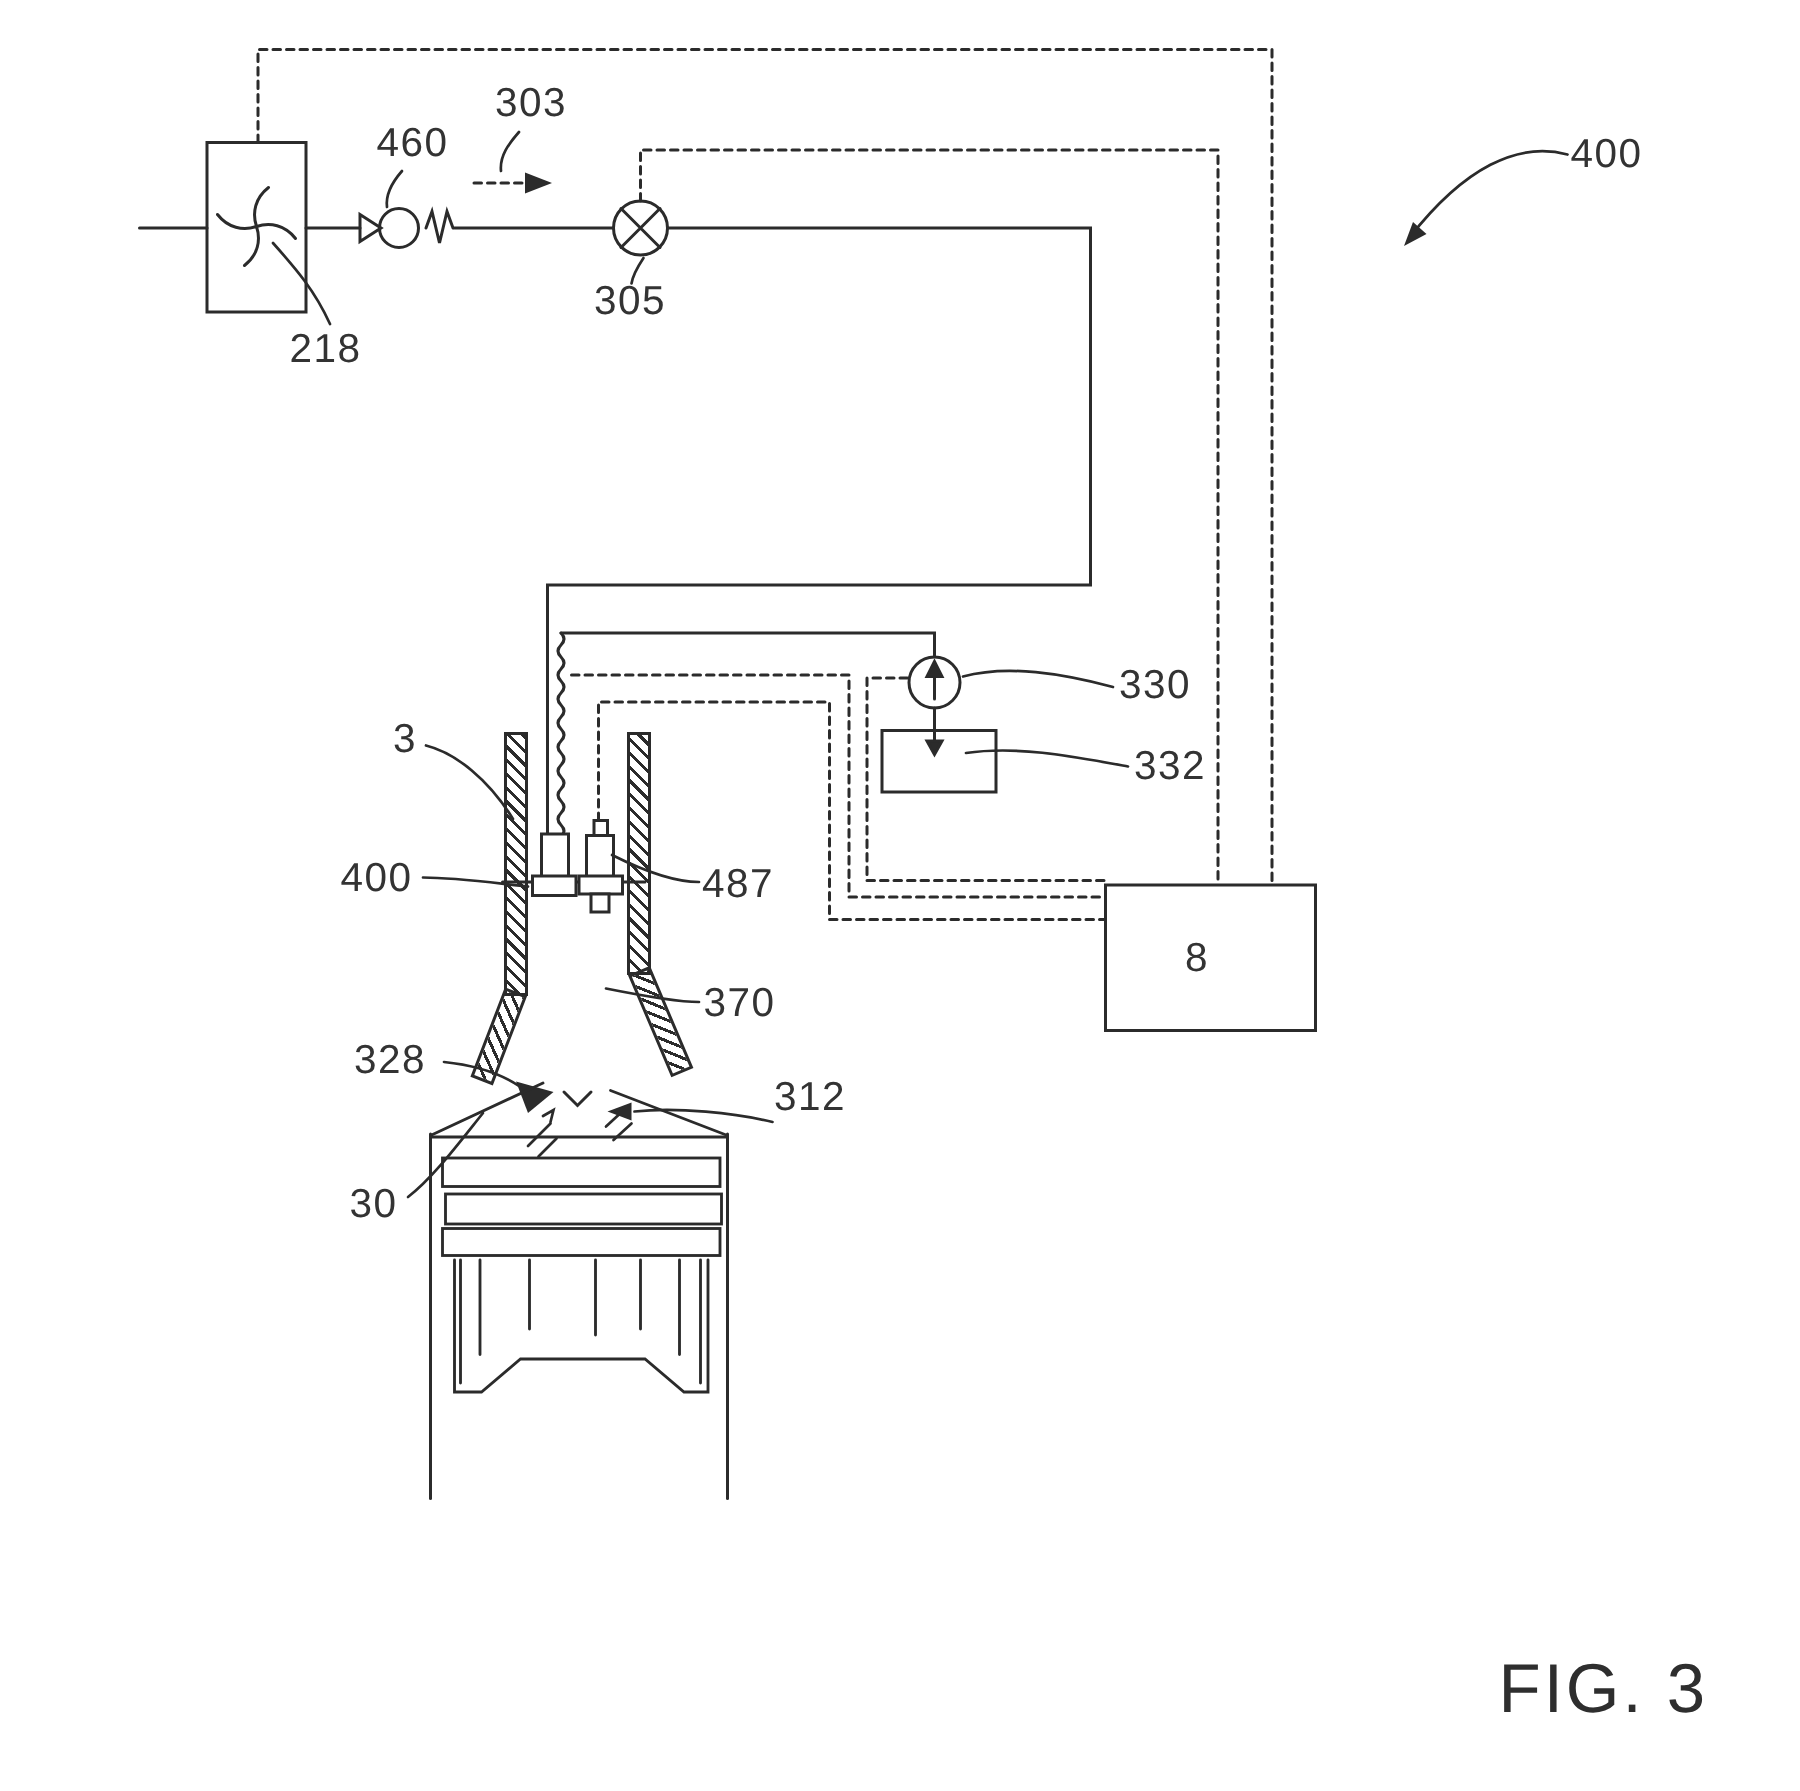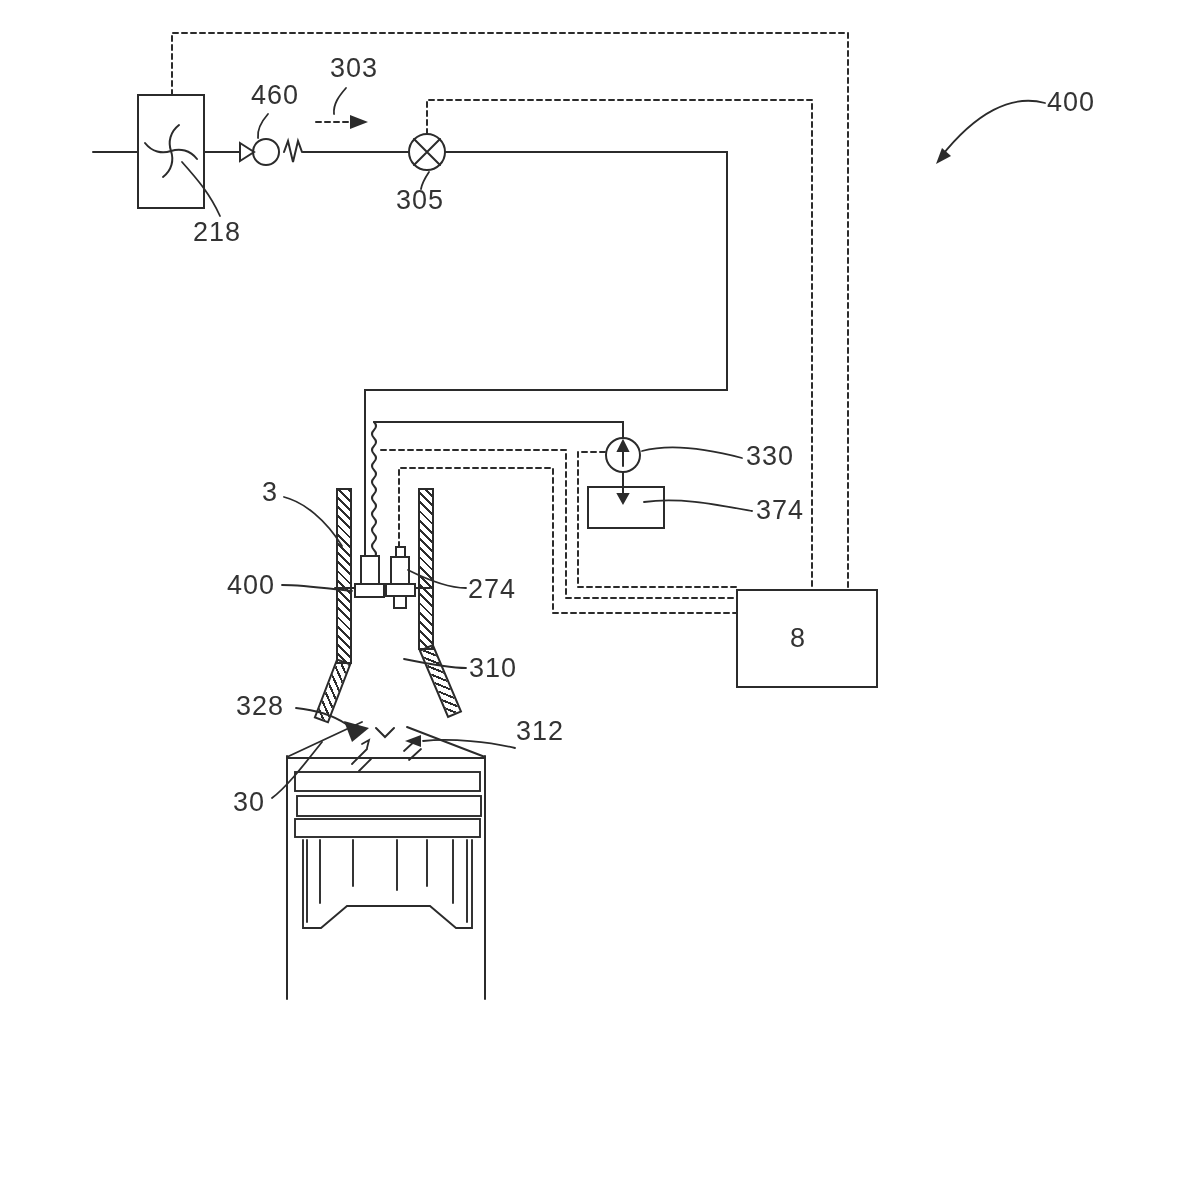--- a/index.html
+++ b/index.html
@@ -146,22 +146,23 @@
     </g>
   </svg>
 
   <span class="lbl" style="left:1047px;top:89px">400</span>
   <span class="lbl" style="left:193px;top:219px">218</span>
   <span class="lbl" style="left:251px;top:82px">460</span>
   <span class="lbl" style="left:330px;top:55px">303</span>
   <span class="lbl" style="left:396px;top:187px">305</span>
   <span class="lbl" style="left:262px;top:479px">3</span>
   <span class="lbl" style="left:227px;top:572px">400</span>
-  <span class="lbl" style="left:468px;top:576px">274</span>
-  <span class="lbl" style="left:469px;top:655px">310</span>
+  <span class="lbl" style="left:468px;top:576px">487</span>
+  <span class="lbl" style="left:469px;top:655px">370</span>
   <span class="lbl" style="left:746px;top:443px">330</span>
-  <span class="lbl" style="left:756px;top:497px">374</span>
+  <span class="lbl" style="left:756px;top:497px">332</span>
   <span class="lbl" style="left:790px;top:625px">8</span>
   <span class="lbl" style="left:236px;top:693px">328</span>
   <span class="lbl" style="left:516px;top:718px">312</span>
   <span class="lbl" style="left:233px;top:789px">30</span>
 
+  <div id="caption">FIG. 3</div>
 </div>
 
 </body></html>

